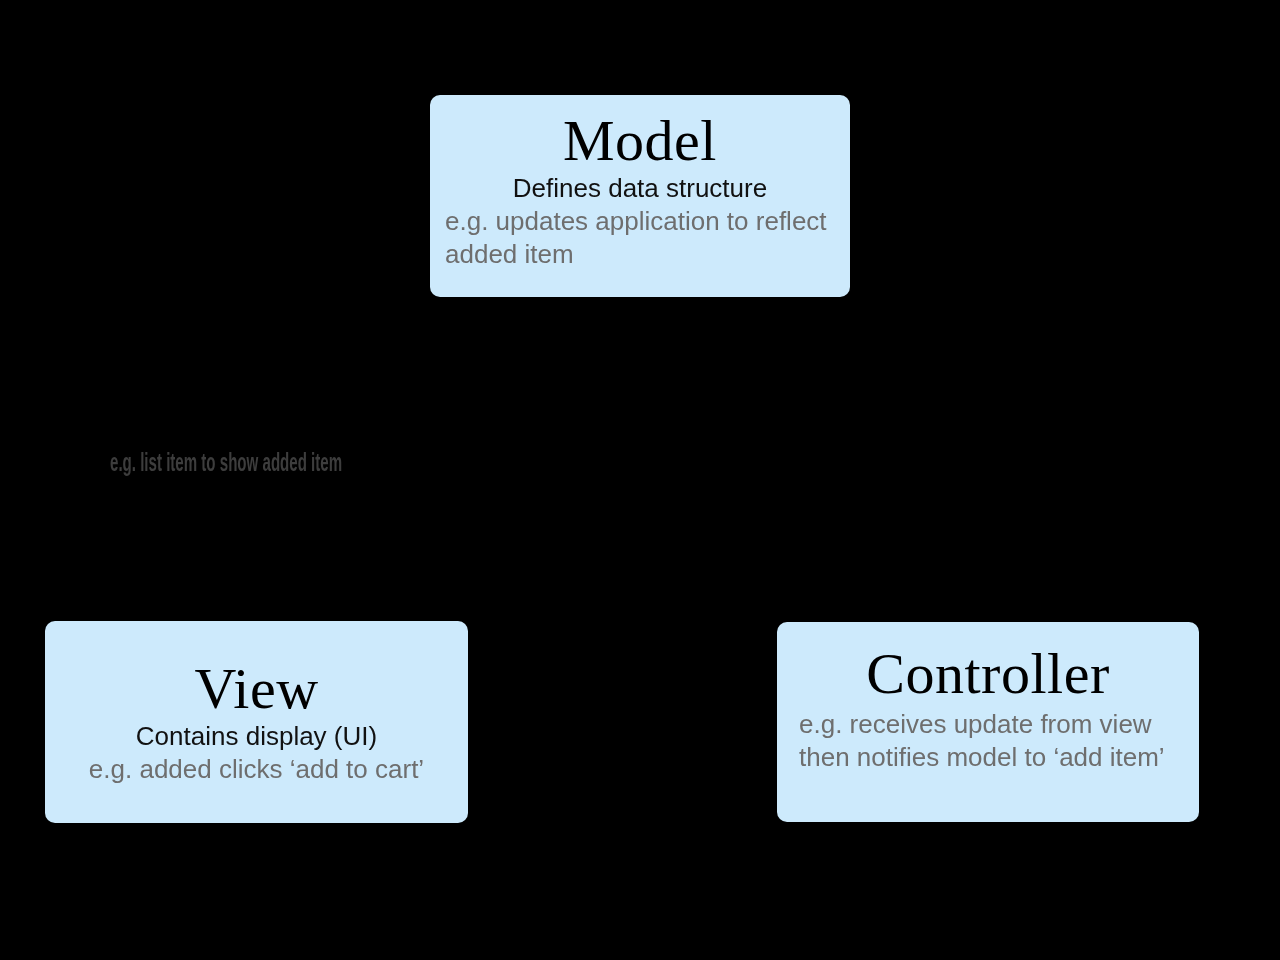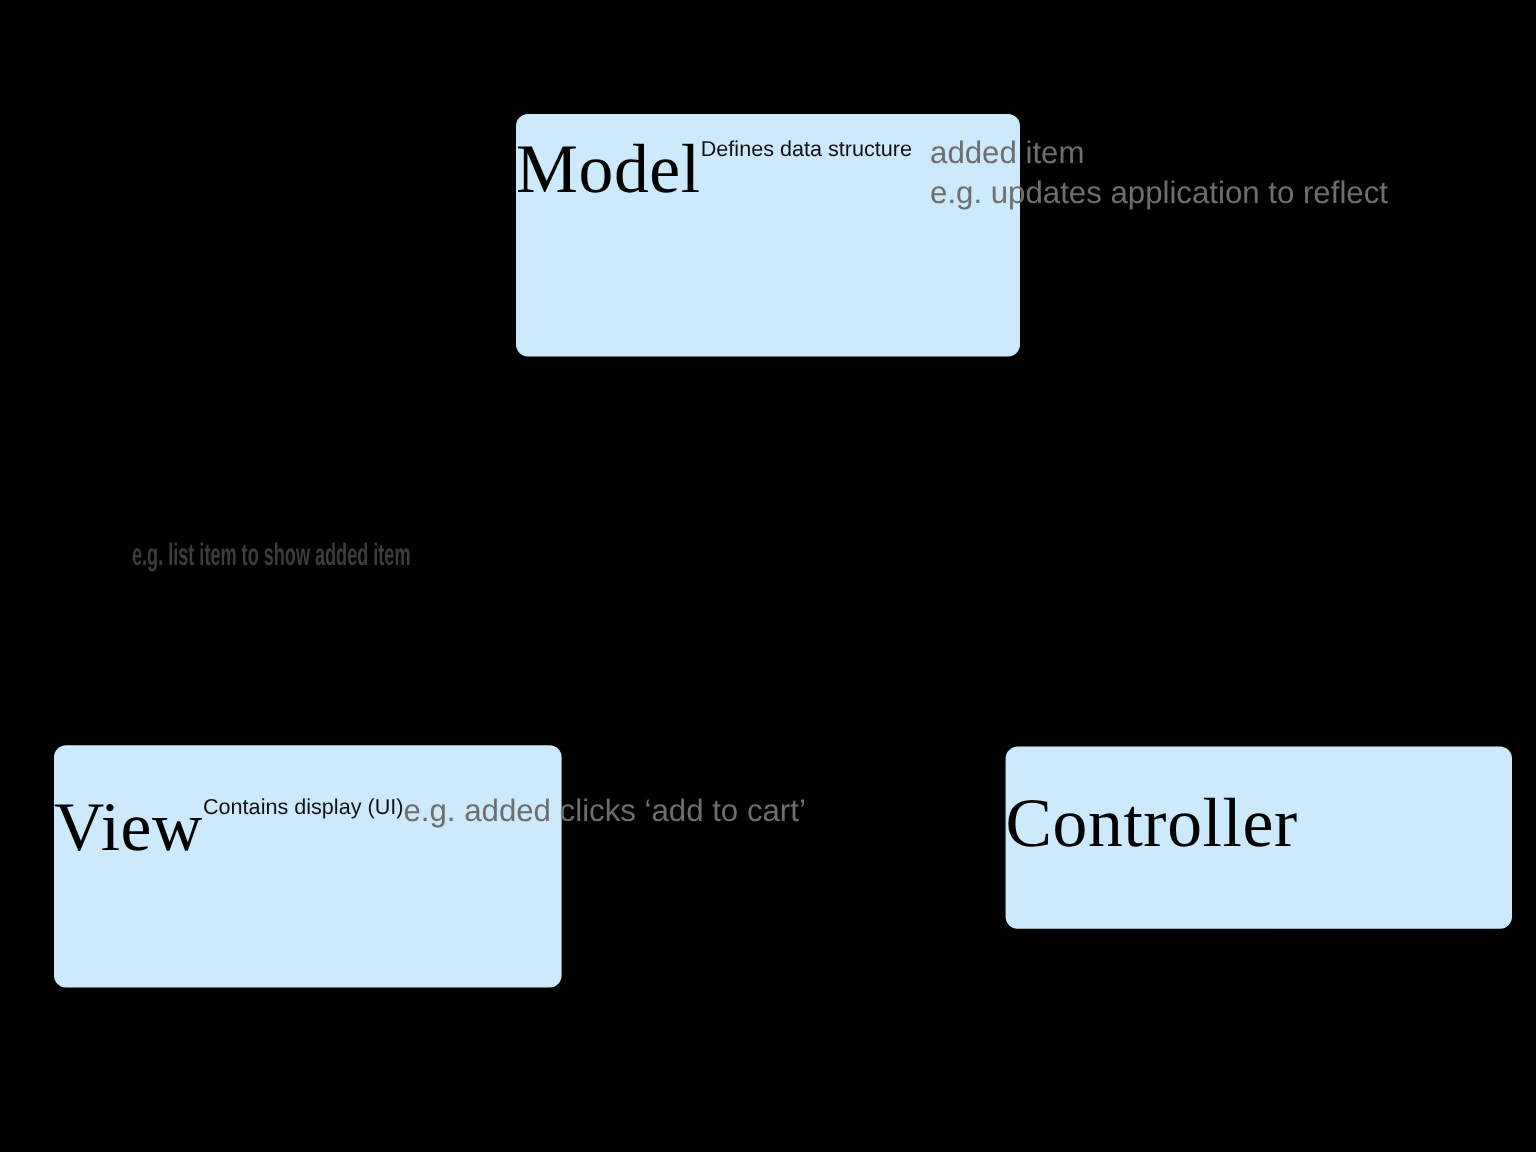--- a/index.html
+++ b/index.html
@@ -13,38 +13,39 @@
     height: 960px;
     background: var(--background, #000000);
     overflow: hidden;
     font-family: "Liberation Sans", sans-serif;
   }
   .node {
     position: absolute;
     background: var(--box-fill, #cdeafc);
     border-radius: 10px;
     display: flex;
-    flex-direction: row;
+    flex-direction: column;
+    align-items: center;
     box-sizing: border-box;
   }
   .node-model      { left: 430px; top: 95px;  width: 420px; height: 202px; padding-top: 14px; }
   .node-view       { left: 45px;  top: 621px; width: 423px; height: 202px; padding-top: 36px; }
-  .node-controller { left: 838px; top: 622px; width: 422px; height: 152px; padding-top: 32px; }
+  .node-controller { left: 777px; top: 622px; width: 422px; height: 200px; padding-top: 20px; }
 
   .node-title {
     margin: 0;
     font-family: "Liberation Serif", serif;
     font-weight: normal;
     font-size: 58px;
     line-height: 64px;
     color: var(--title-color, #000000);
     letter-spacing: 0.5px;
   }
   .node-subtitle {
-    font-size: 18px;
+    font-size: 26px;
     line-height: 30px;
     color: var(--subtitle-color, #111111);
     white-space: nowrap;
   }
   .node-example {
     margin-top: 2px;
     font-size: 26px;
     line-height: 33px;
     color: var(--example-color, #6e6e6e);
     text-align: center;
@@ -71,32 +72,36 @@
 </style>
 </head>
 <body>
 
 <div class="canvas">
 
   <section class="node node-model">
     <h1 class="node-title">Model</h1>
     <div class="node-subtitle">Defines data structure</div>
     <div class="node-example align-left">
+      <div class="example-line">e.g. updates application to reflect</div>
       <div class="example-line">added item</div>
-      <div class="example-line">e.g. updates application to reflect</div>
     </div>
   </section>
 
   <div class="floating-label">e.g. list item to show added item</div>
 
   <section class="node node-view">
     <h1 class="node-title">View</h1>
     <div class="node-subtitle">Contains display (UI)</div>
     <div class="node-example">
       <div class="example-line">e.g. added clicks ‘add to cart’</div>
     </div>
   </section>
 
   <section class="node node-controller">
     <h1 class="node-title">Controller</h1>
+    <div class="node-example align-left">
+      <div class="example-line">e.g. receives update from view</div>
+      <div class="example-line">then notifies model to ‘add item’</div>
+    </div>
   </section>
 
 </div>
 
 </body></html>

